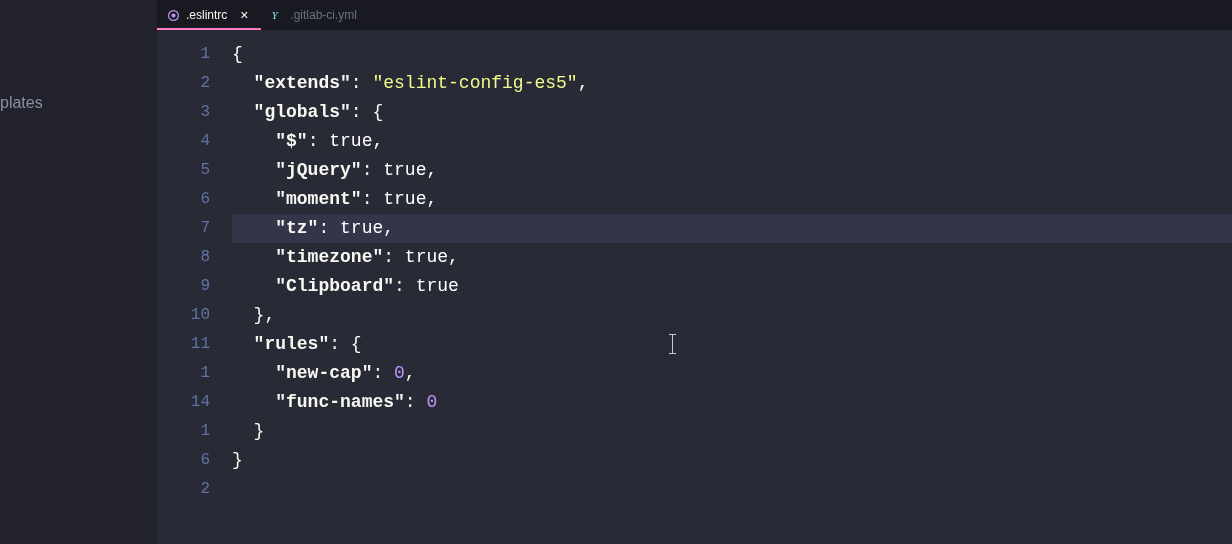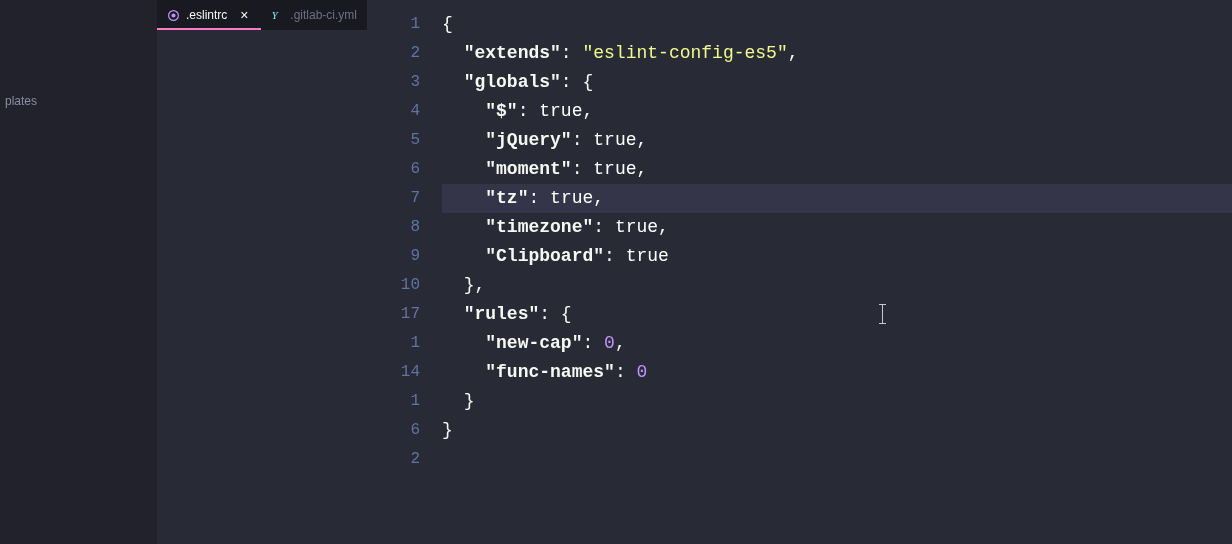--- a/index.html
+++ b/index.html
@@ -14,30 +14,30 @@
     }
     .sidebar {
       width: 157px;
       background: #21222c;
       height: 100%;
       padding-top: 90px;
       flex-shrink: 0;
     }
     .sidebar-item {
       color: #8a8ea3;
-      font-size: 12px;
+      font-size: 16px;
       font-family: -apple-system, 'Helvetica Neue', Arial, sans-serif;
       padding: 4px 0;
       text-align: right;
       padding-right: 120px;
     }
     .main {
       flex: 1;
       display: flex;
-      flex-direction: row;
+      flex-direction: column;
       height: 100%;
     }
     .tabbar {
       height: 30px;
       background: #191a21;
       display: flex;
       align-items: stretch;
     }
     .tab {
       display: flex;
@@ -177,21 +177,21 @@
         <div class="linenum">1</div>
         <div class="linenum">2</div>
         <div class="linenum">3</div>
         <div class="linenum">4</div>
         <div class="linenum">5</div>
         <div class="linenum">6</div>
         <div class="linenum">7</div>
         <div class="linenum">8</div>
         <div class="linenum">9</div>
         <div class="linenum">10</div>
-        <div class="linenum">17</div>
+        <div class="linenum">11</div>
         <div class="linenum">1</div>
         <div class="linenum">14</div>
         <div class="linenum">1</div>
         <div class="linenum">6</div>
         <div class="linenum">2</div>
       </div>
     <div class="code-area" id="codearea">
       <div class="cursor" id="cursor" style="top: 304px; left: 440px;">
         <div class="ibeam">
             <span></span>

